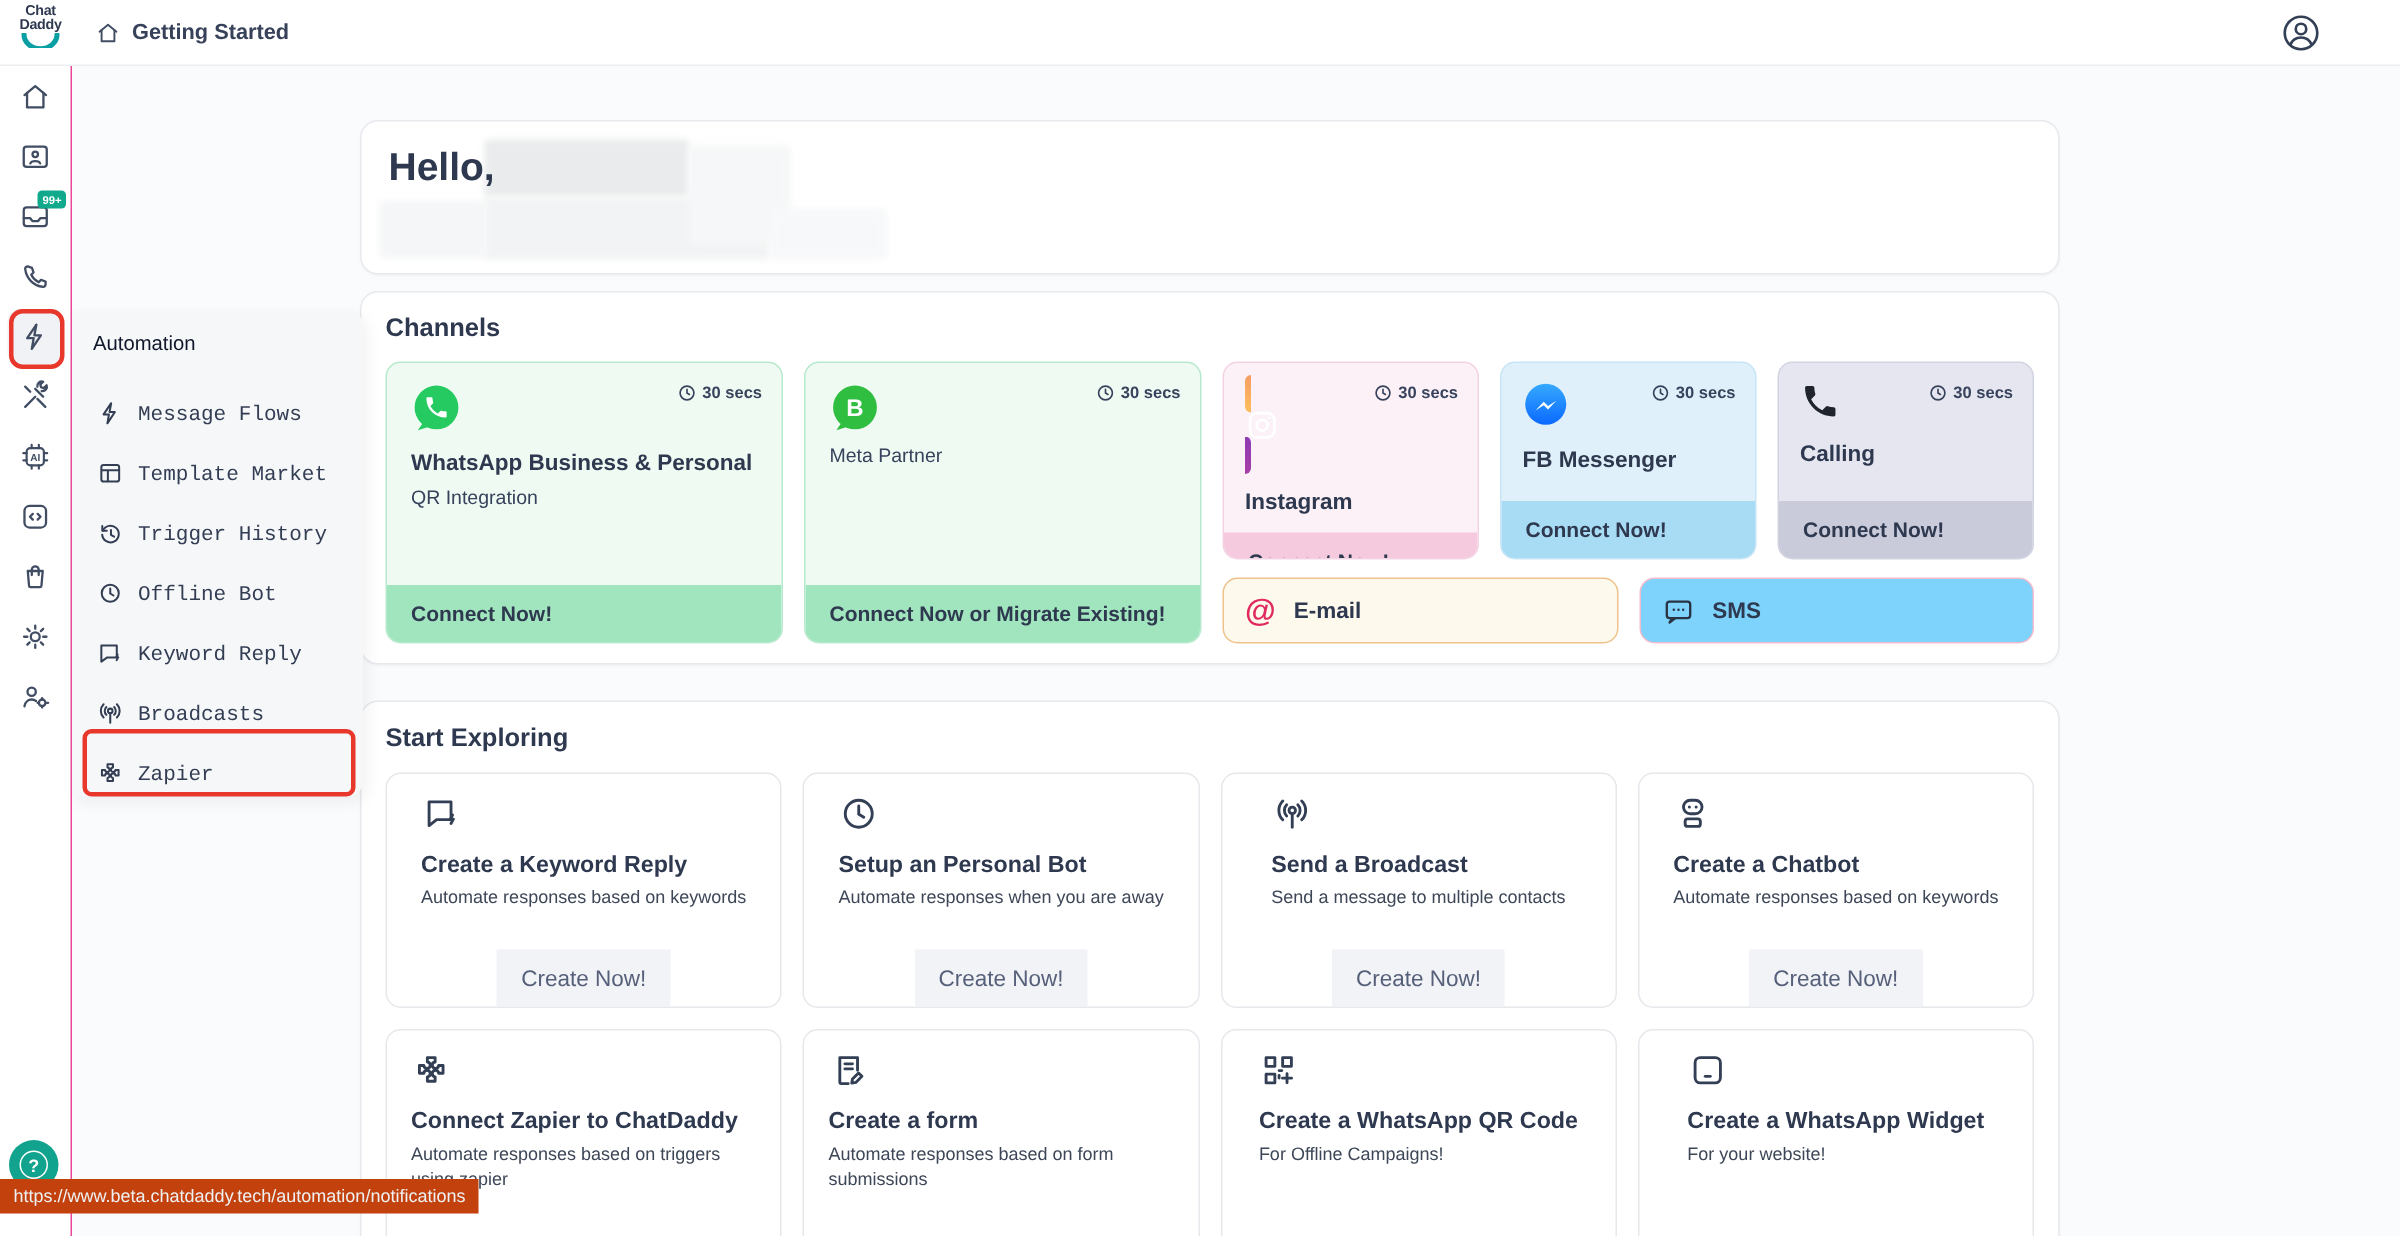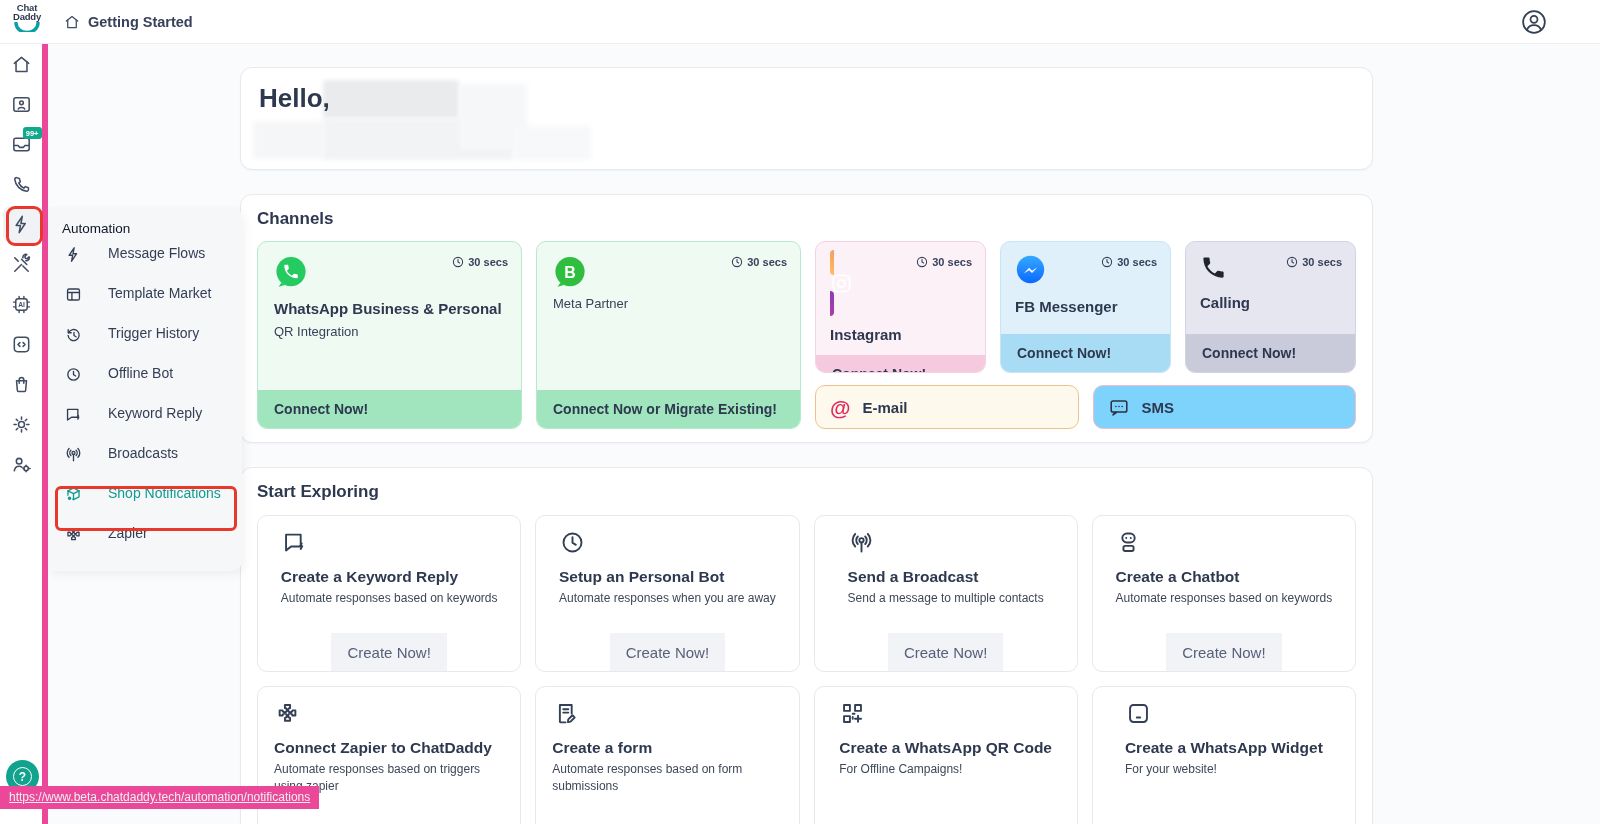--- a/index.html
+++ b/index.html
@@ -12,54 +12,54 @@
     border-bottom:1px solid #eceef1;z-index:20;}
   .logo{position:absolute;left:8px;top:3px;width:38px;text-align:center;cursor:pointer;}
   .logo-t{font-size:9.5px;font-weight:700;line-height:9px;color:#2e3950;letter-spacing:-.2px;}
   .logo-smile{margin:1px auto 0;}
   .tb-home{position:absolute;left:63px;top:13px;color:#414d63;}
   .tb-title{position:absolute;left:88px;top:14px;font-size:14.5px;font-weight:600;color:#37415a;}
   .tb-avatar{position:absolute;right:52px;top:8px;color:#333f55;cursor:pointer;}
 
   
   .sidebar{position:absolute;left:0;top:44px;width:48px;height:780px;background:#fff;
-    border-right:6px solid #ec4899;z-index:15;display:flex;flex-direction:column;
+    border-right:1px solid #ec4899;z-index:15;display:flex;flex-direction:column;
     align-items:center;padding-top:9px;gap:17px;}
   .side-ic{width:23px;height:23px;color:#414d63;position:relative;flex:0 0 auto;cursor:pointer;}
   .side-ic.active::before{content:"";position:absolute;inset:-7px;background:#f1f2f5;border-radius:8px;}
   .side-ic svg{position:relative;}
   .inbox-badge{position:absolute;top:-6px;right:-9px;background:#10a98c;color:#fff;
     font-size:7.5px;font-weight:700;padding:1.5px 3px;border-radius:3px;z-index:2;}
   .help-btn{position:absolute;left:6px;top:716px;width:33px;height:33px;border-radius:50%;
     background:#12a38e;display:flex;align-items:center;justify-content:center;cursor:pointer;}
   .help-ring{width:19px;height:19px;border:1.8px solid #fff;border-radius:50%;color:#fff;
     font-size:12px;font-weight:700;display:flex;align-items:center;justify-content:center;}
 
   
   .submenu{position:absolute;left:48px;top:207px;width:194px;background:#f6f7f9;
     border-radius:0 10px 10px 0;padding:12px 0 6px;z-index:18;
     box-shadow:3px 4px 10px rgba(0,0,0,.05);}
   .sm-header{padding:2px 0 0 14px;font-size:13.5px;color:#0f172a;height:26px;}
-  .sm-item{height:40px;display:flex;align-items:flex-start;gap:25px;padding-left:16px;
-    font-size:14px;font-weight:500;color:#333e54;cursor:pointer;}
+  .sm-item{height:40px;display:flex;align-items:flex-end;gap:9px;padding-left:16px;
+    font-size:14px;font-weight:500;color:#333e54;cursor:pointer;font-family:Liberation Mono, monospace;}
   .sm-item svg{flex:0 0 auto;}
   .sm-item.sel{color:#0f9b90;}
 
   
   .anno{position:absolute;border:3px solid #e8382c;background:transparent;z-index:40;pointer-events:none;}
   .anno-side{left:6px;top:206px;width:37px;height:40px;border-radius:9px;}
   .anno-item{left:55px;top:486px;width:182px;height:45px;border-radius:6px;}
 
   
   .card{position:absolute;background:#fff;border:1px solid #e7e9ed;border-radius:12px;
     box-shadow:0 1px 2px rgba(16,24,40,.04);}
   .sec-title{font-size:17px;font-weight:600;color:#2e3950;}
 
   
-  .hello-card{left:240px;top:67px;width:1133px;height:103px;overflow:hidden;padding-left:48px;}
+  .hello-card{left:240px;top:80px;width:1133px;height:103px;overflow:hidden;padding-left:48px;}
   .hello{position:absolute;left:18px;top:15px;font-size:26px;font-weight:700;color:#2e3950;z-index:2;}
   .redact{position:absolute;filter:blur(2px);border-radius:2px;}
   .r1{left:82px;top:12px;width:136px;height:38px;background:#e9ebec;}
   .r2{left:82px;top:50px;width:190px;height:42px;background:#f2f3f4;}
   .r3{left:218px;top:16px;width:68px;height:66px;background:#f6f7f8;}
   .r4{left:12px;top:53px;width:72px;height:38px;background:#f5f6f7;}
   .r5{left:272px;top:58px;width:78px;height:34px;background:#f7f8f9;}
 
   
   .channels-card{left:240px;top:194px;width:1133px;height:249px;padding:14px 16px;}
@@ -102,22 +102,22 @@
     flex-direction:column;background:#fff;cursor:pointer;align-items:center;}
   .exp.row1{height:157px;}
   .exp.row2{height:175px;}
   .exp-body{flex:1;padding:13px 16px;color:#333f55;}
   .exp-title{margin-top:12px;font-size:15.5px;font-weight:700;color:#2e3950;}
   .exp-desc{margin-top:4px;font-size:12px;font-weight:500;color:#3d4757;line-height:1.45;}
   .exp-foot{height:38px;flex:0 0 38px;background:#f1f3f6;display:flex;align-items:center;
     padding:0 16px;font-size:15px;color:#57607a;}
 
   
-  .statusbar{position:absolute;left:0;top:786px;background:#ec4899;color:#eef0f2;
-    font-size:12px;padding:4px 9px 5px;z-index:50;white-space:nowrap;text-decoration:underline;}
+  .statusbar{position:absolute;left:0;top:786px;background:#c2410c;color:#eef0f2;
+    font-size:12px;padding:4px 9px 5px;z-index:50;white-space:nowrap;}
 </style>
 </head>
 <body>
 
 <div class="topbar">
   <div class="logo">
     <div class="logo-t">
       <div>Chat</div>
       <div>Daddy</div>
     </div>
@@ -259,28 +259,20 @@
     <span>Keyword Reply</span>
   </div>
   <div class="sm-item">
     <svg width="19" height="19" viewBox="0 0 24 24" fill="none" stroke="currentColor" stroke-width="1.7" stroke-linecap="round">
       <circle cx="12" cy="10" r="1.9"></circle>
       <path d="M8.7 13.3a4.7 4.7 0 0 1 0-6.6M15.3 6.7a4.7 4.7 0 0 1 0 6.6"></path>
       <path d="M6.4 15.6a7.9 7.9 0 0 1 0-11.2M17.6 4.4a7.9 7.9 0 0 1 0 11.2"></path>
       <path d="M12 12v8"></path>
     </svg>
     <span>Broadcasts</span>
-  </div>
-  <div class="sm-item sel">
-    <svg width="19" height="19" viewBox="0 0 24 24" fill="none" stroke="currentColor" stroke-width="1.7" stroke-linecap="round" stroke-linejoin="round">
-      <path d="M12 3.8l7 3.5v7.6l-7 3.5-7-3.5V7.3z"></path>
-      <path d="M5 7.3l7 3.5 7-3.5M12 10.8v7.6"></path>
-      <circle cx="7" cy="16.8" r="3" fill="#0f9b90" stroke="#f6f7f9" stroke-width="1.4"></circle>
-    </svg>
-    <span>Shop Notifications</span>
   </div>
   <div class="sm-item">
     <svg width="19" height="19" viewBox="0 0 24 24" fill="none" stroke="currentColor" stroke-width="1.7" stroke-linejoin="round">
       <path d="M9.7 4.5h4.6v2.6a1.9 1.9 0 1 0 2.1 2.1H19v4.6h-2.6a1.9 1.9 0 1 0-2.1 2.1v2.6H9.7v-2.6a1.9 1.9 0 1 0-2.1-2.1H5V9.2h2.6a1.9 1.9 0 1 0 2.1-2.1z"></path>
     </svg>
     <span>Zapier</span>
   </div>
 </div>
 
 <div class="anno anno-side"></div>

